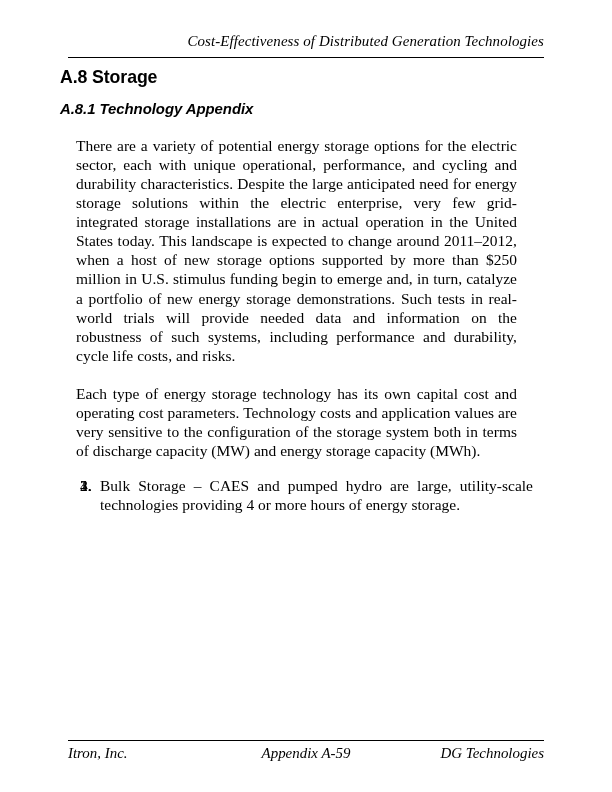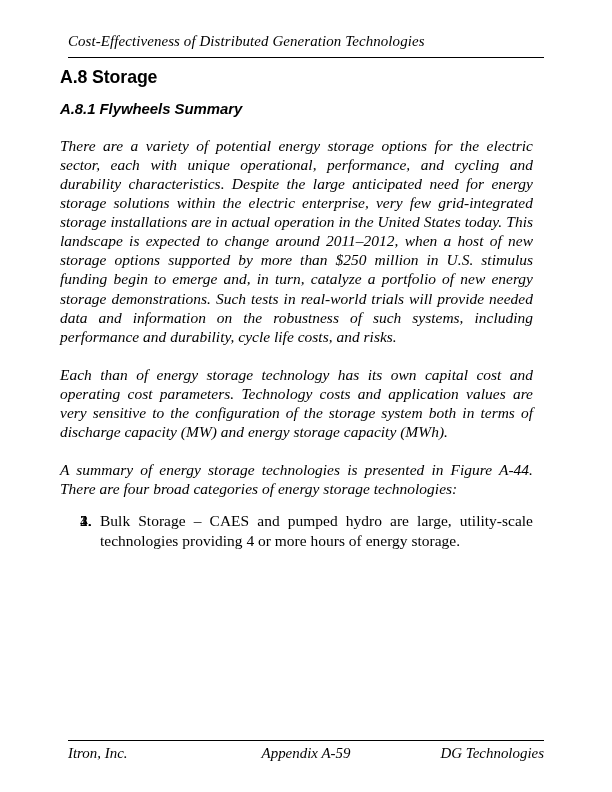--- a/index.html
+++ b/index.html
@@ -23,21 +23,21 @@
     width: 612px;
     height: 792px;
   }
 
   
   .running-header {
     position: absolute;
     left: 68px;
     top: 33px;
     width: 476px;
-    text-align: left;
+    text-align: right;
     font-style: italic;
     font-size: 11.2pt;
     line-height: 1.15;
     letter-spacing: 0.1px;
   }
   .header-rule {
     position: absolute;
     left: 68px;
     top: 57px;
     width: 476px;
@@ -70,26 +70,25 @@
     margin: 12px 0 0 0;
     padding: 0;
     line-height: 1.25;
     letter-spacing: -0.05px;
   }
 
   p.body-par {
     font-size: 11.6pt;
     line-height: 19.1px;
     text-align: justify;
-    margin: 0;
+    margin: 16px;
     padding: 0;
     letter-spacing: 0.02px;
     -webkit-hyphens: none;
     hyphens: none;
-    font-style: italic;
   }
   p.par-1 { margin-top: 17px; }
   p.par-2 { margin-top: 19px; }
   p.par-3 { margin-top: 19px; }
 
   ol.cat-list {
     margin: 13px 0 0 0;
     padding: 0;
     list-style: none;
     counter-reset: catnum;
@@ -150,27 +149,26 @@
 
 <div class="page">
 
   <div class="running-header">Cost-Effectiveness of Distributed Generation Technologies</div>
   <div class="header-rule"></div>
 
   <div class="content">
 
     <h1 class="sec-title">A.8  Storage</h1>
 
-    <h2 class="subsec-title">A.8.1  Flywheels Summary</h2>
+    <h2 class="subsec-title">A.8.1  Technology Appendix</h2>
 
     <p class="body-par par-1">There are a variety of potential energy storage options for the electric sector, each with unique operational, performance, and cycling and durability characteristics. Despite the large anticipated need for energy storage solutions within the electric enterprise, very few grid-integrated storage installations are in actual operation in the United States today.  This landscape is expected to change around 2011–2012, when a host of new storage options supported by more than $250 million in U.S. stimulus funding begin to emerge and, in turn, catalyze a portfolio of new energy storage demonstrations.  Such tests in real-world trials will provide needed data and information on the robustness of such systems, including performance and durability, cycle life costs, and risks.</p>
 
-    <p class="body-par par-2">Each than of energy storage technology has its own capital cost and operating cost parameters.  Technology costs and application values are very sensitive to the configuration of the storage system both in terms of discharge capacity (MW) and energy storage capacity (MWh).</p>
+    <p class="body-par par-2">Each type of energy storage technology has its own capital cost and operating cost parameters.  Technology costs and application values are very sensitive to the configuration of the storage system both in terms of discharge capacity (MW) and energy storage capacity (MWh).</p>
 
-    <p class="body-par par-3">A summary of energy storage technologies is presented in Figure A-44.  There are four broad categories of energy storage technologies:</p>
 
     <ol class="cat-list">
       <li>
         <span class="li-num">1.</span>
       </li>
       <li>
         <span class="li-num">2.</span>
       </li>
       <li>
         <span class="li-num">3.</span>

